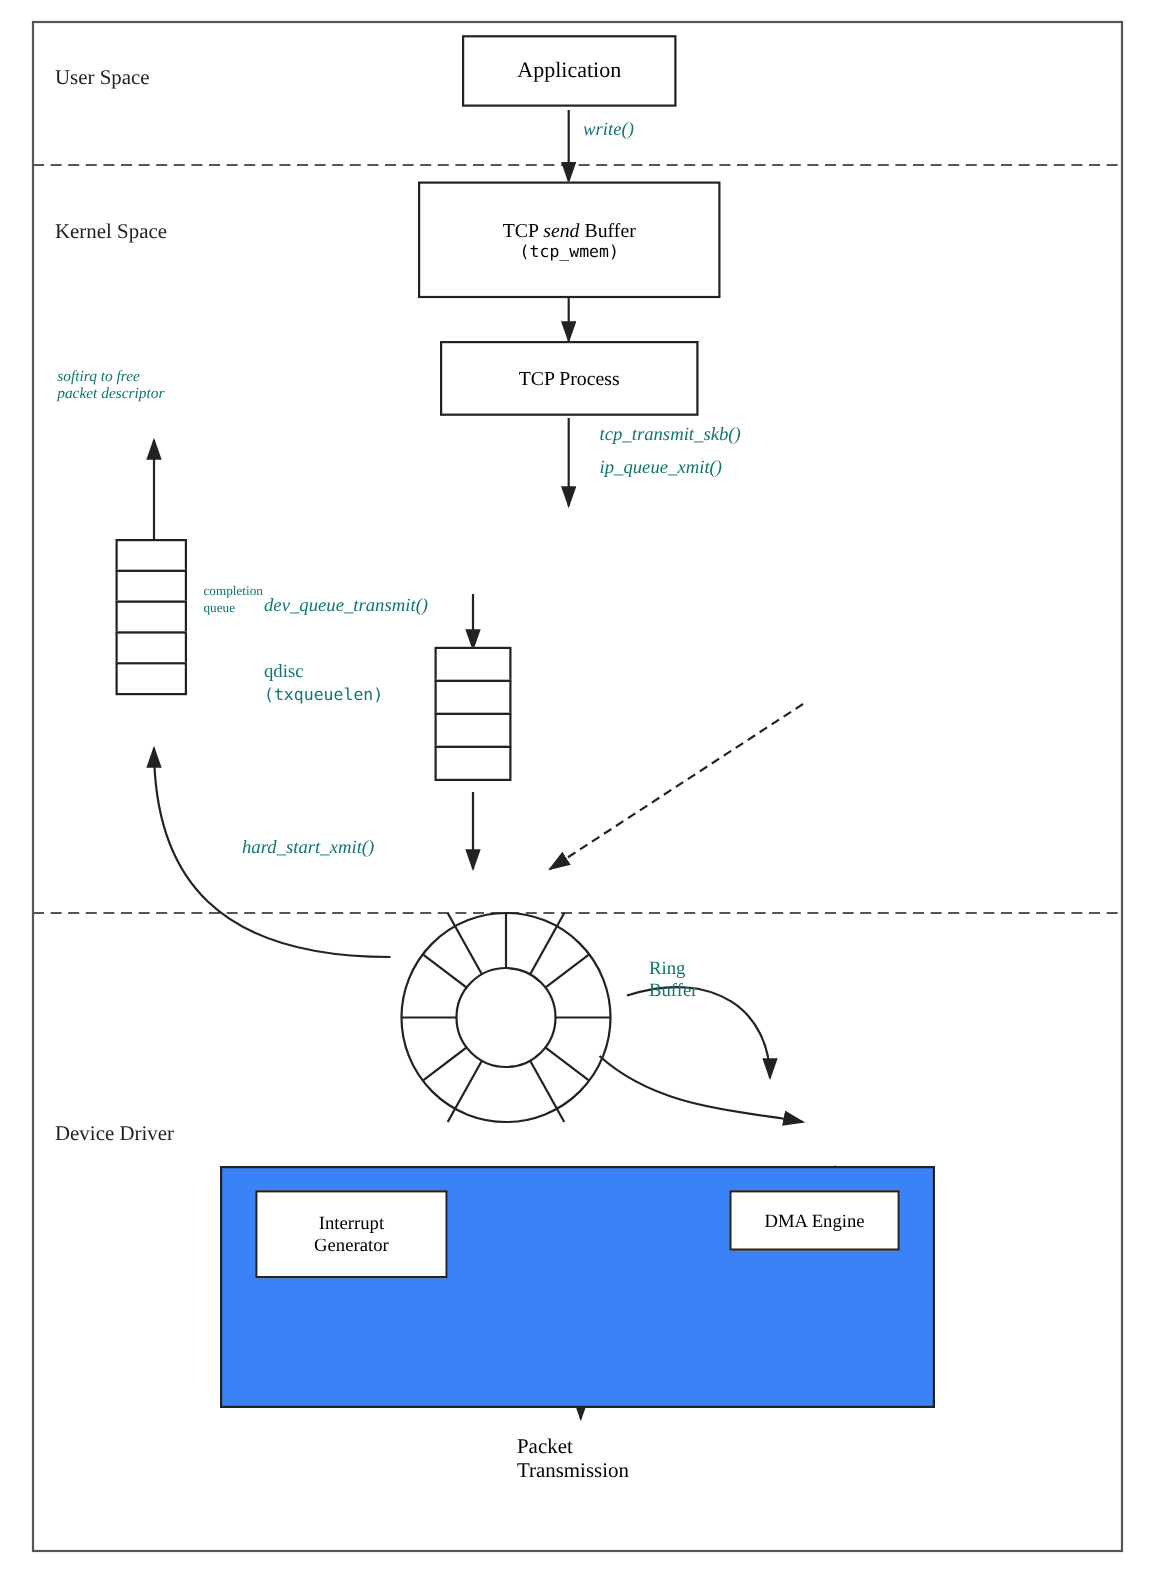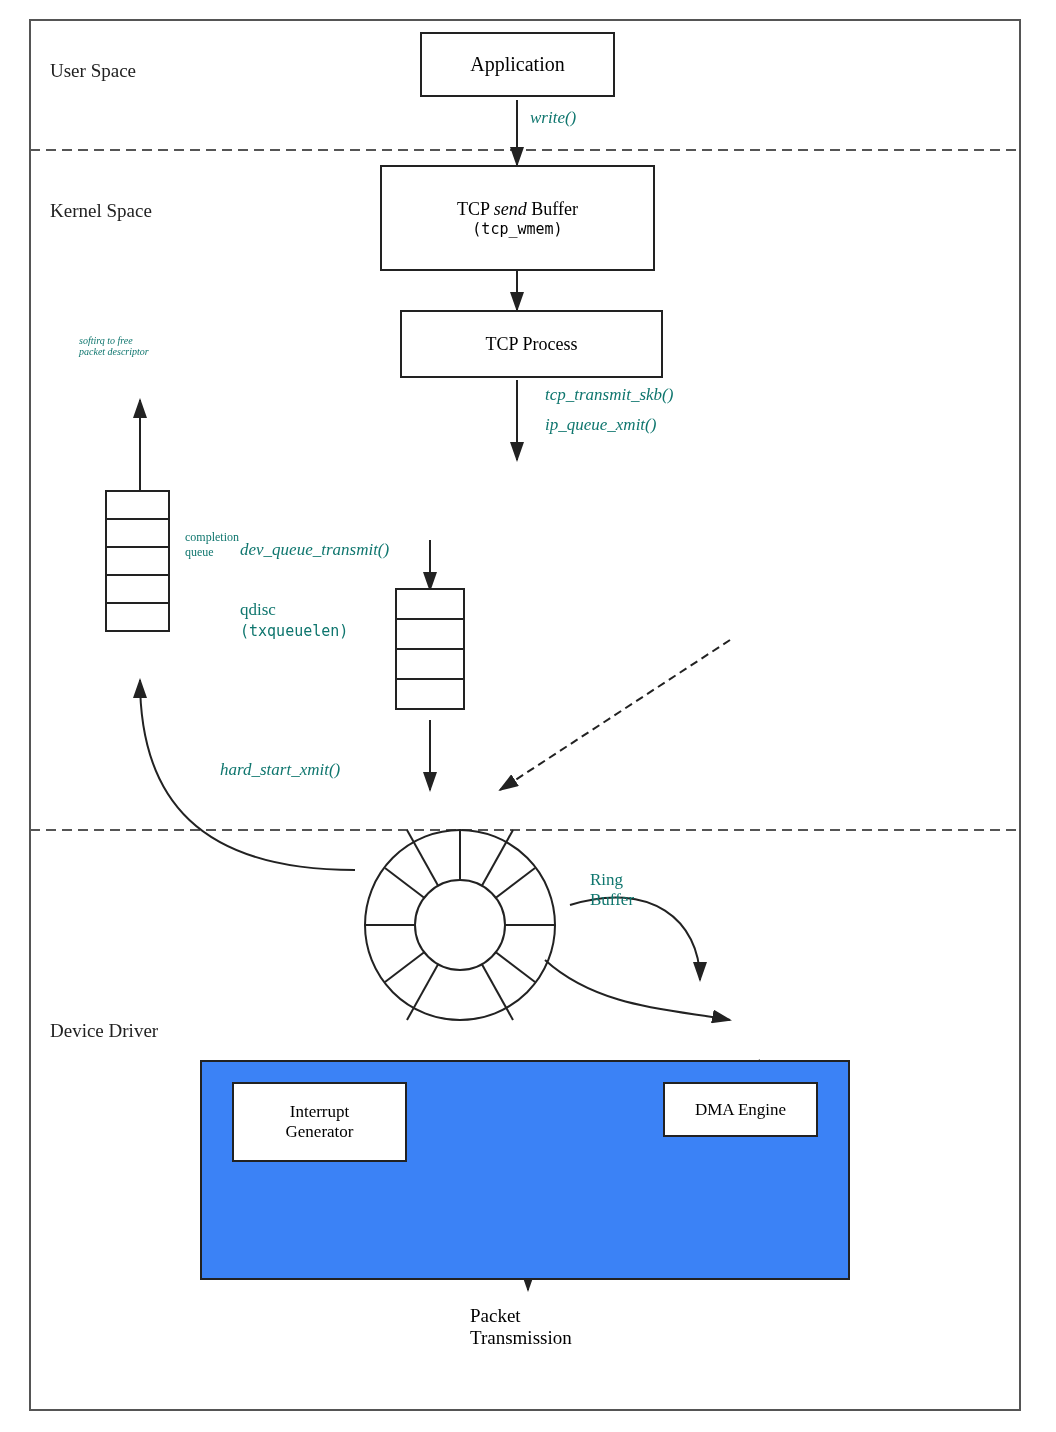--- a/index.html
+++ b/index.html
@@ -113,21 +113,21 @@
 
   <div class="label label-italic" style="left:530px; top:108px;">
     <em>write()</em>
   </div>
 
   <div class="box" style="left:380px; top:165px; width:275px; height:106px; font-size:18px; flex-direction:column;">
     <span>TCP <em>send</em> Buffer</span>
     <span style="font-family:monospace; font-size:15px;">(tcp_wmem)</span>
   </div>
 
-  <div class="box" style="left:400px; top:310px; width:263px; height:68px; font-size:18px;align-items:center;">
+  <div class="box" style="left:400px; top:310px; width:235px; height:68px; font-size:18px;align-items:center;">
     <span>TCP Process</span>
   </div>
 
   <div class="label label-italic" style="left:545px; top:385px;">
     <em>tcp_transmit_skb()</em>
   </div>
   <div class="label label-italic" style="left:545px; top:415px;">
     <em>ip_queue_xmit()</em>
   </div>
 
@@ -156,21 +156,21 @@
   </div>
 
   <div style="position:absolute; left:105px; top:490px; width:70px; height:140px;">
     <div style="position:absolute; top:0; left:0; width:65px; height:30px; border:2px solid #222; background:#fff;"></div>
     <div style="position:absolute; top:28px; left:0; width:65px; height:30px; border:2px solid #222; background:#fff;"></div>
     <div style="position:absolute; top:56px; left:0; width:65px; height:30px; border:2px solid #222; background:#fff;"></div>
     <div style="position:absolute; top:84px; left:0; width:65px; height:30px; border:2px solid #222; background:#fff;"></div>
     <div style="position:absolute; top:112px; left:0; width:65px; height:30px; border:2px solid #222; background:#fff;"></div>
   </div>
 
-  <div class="label label-italic" style="left:52px; top:335px; width:155px; font-size:10px;margin-left:27px;">
+  <div class="label label-italic" style="left:52px; top:335px; width:155px; font-size:14px;">
     <em>softirq</em> to free<br>packet descriptor
   </div>
 
   <div class="label" style="left:185px; top:530px; font-size:12px;">
     completion<br>queue
   </div>
 
   <svg style="position:absolute; left:350px; top:820px; width:220px; height:210px;" viewBox="0 0 220 210" xmlns="http://www.w3.org/2000/svg">
 
     <defs>

